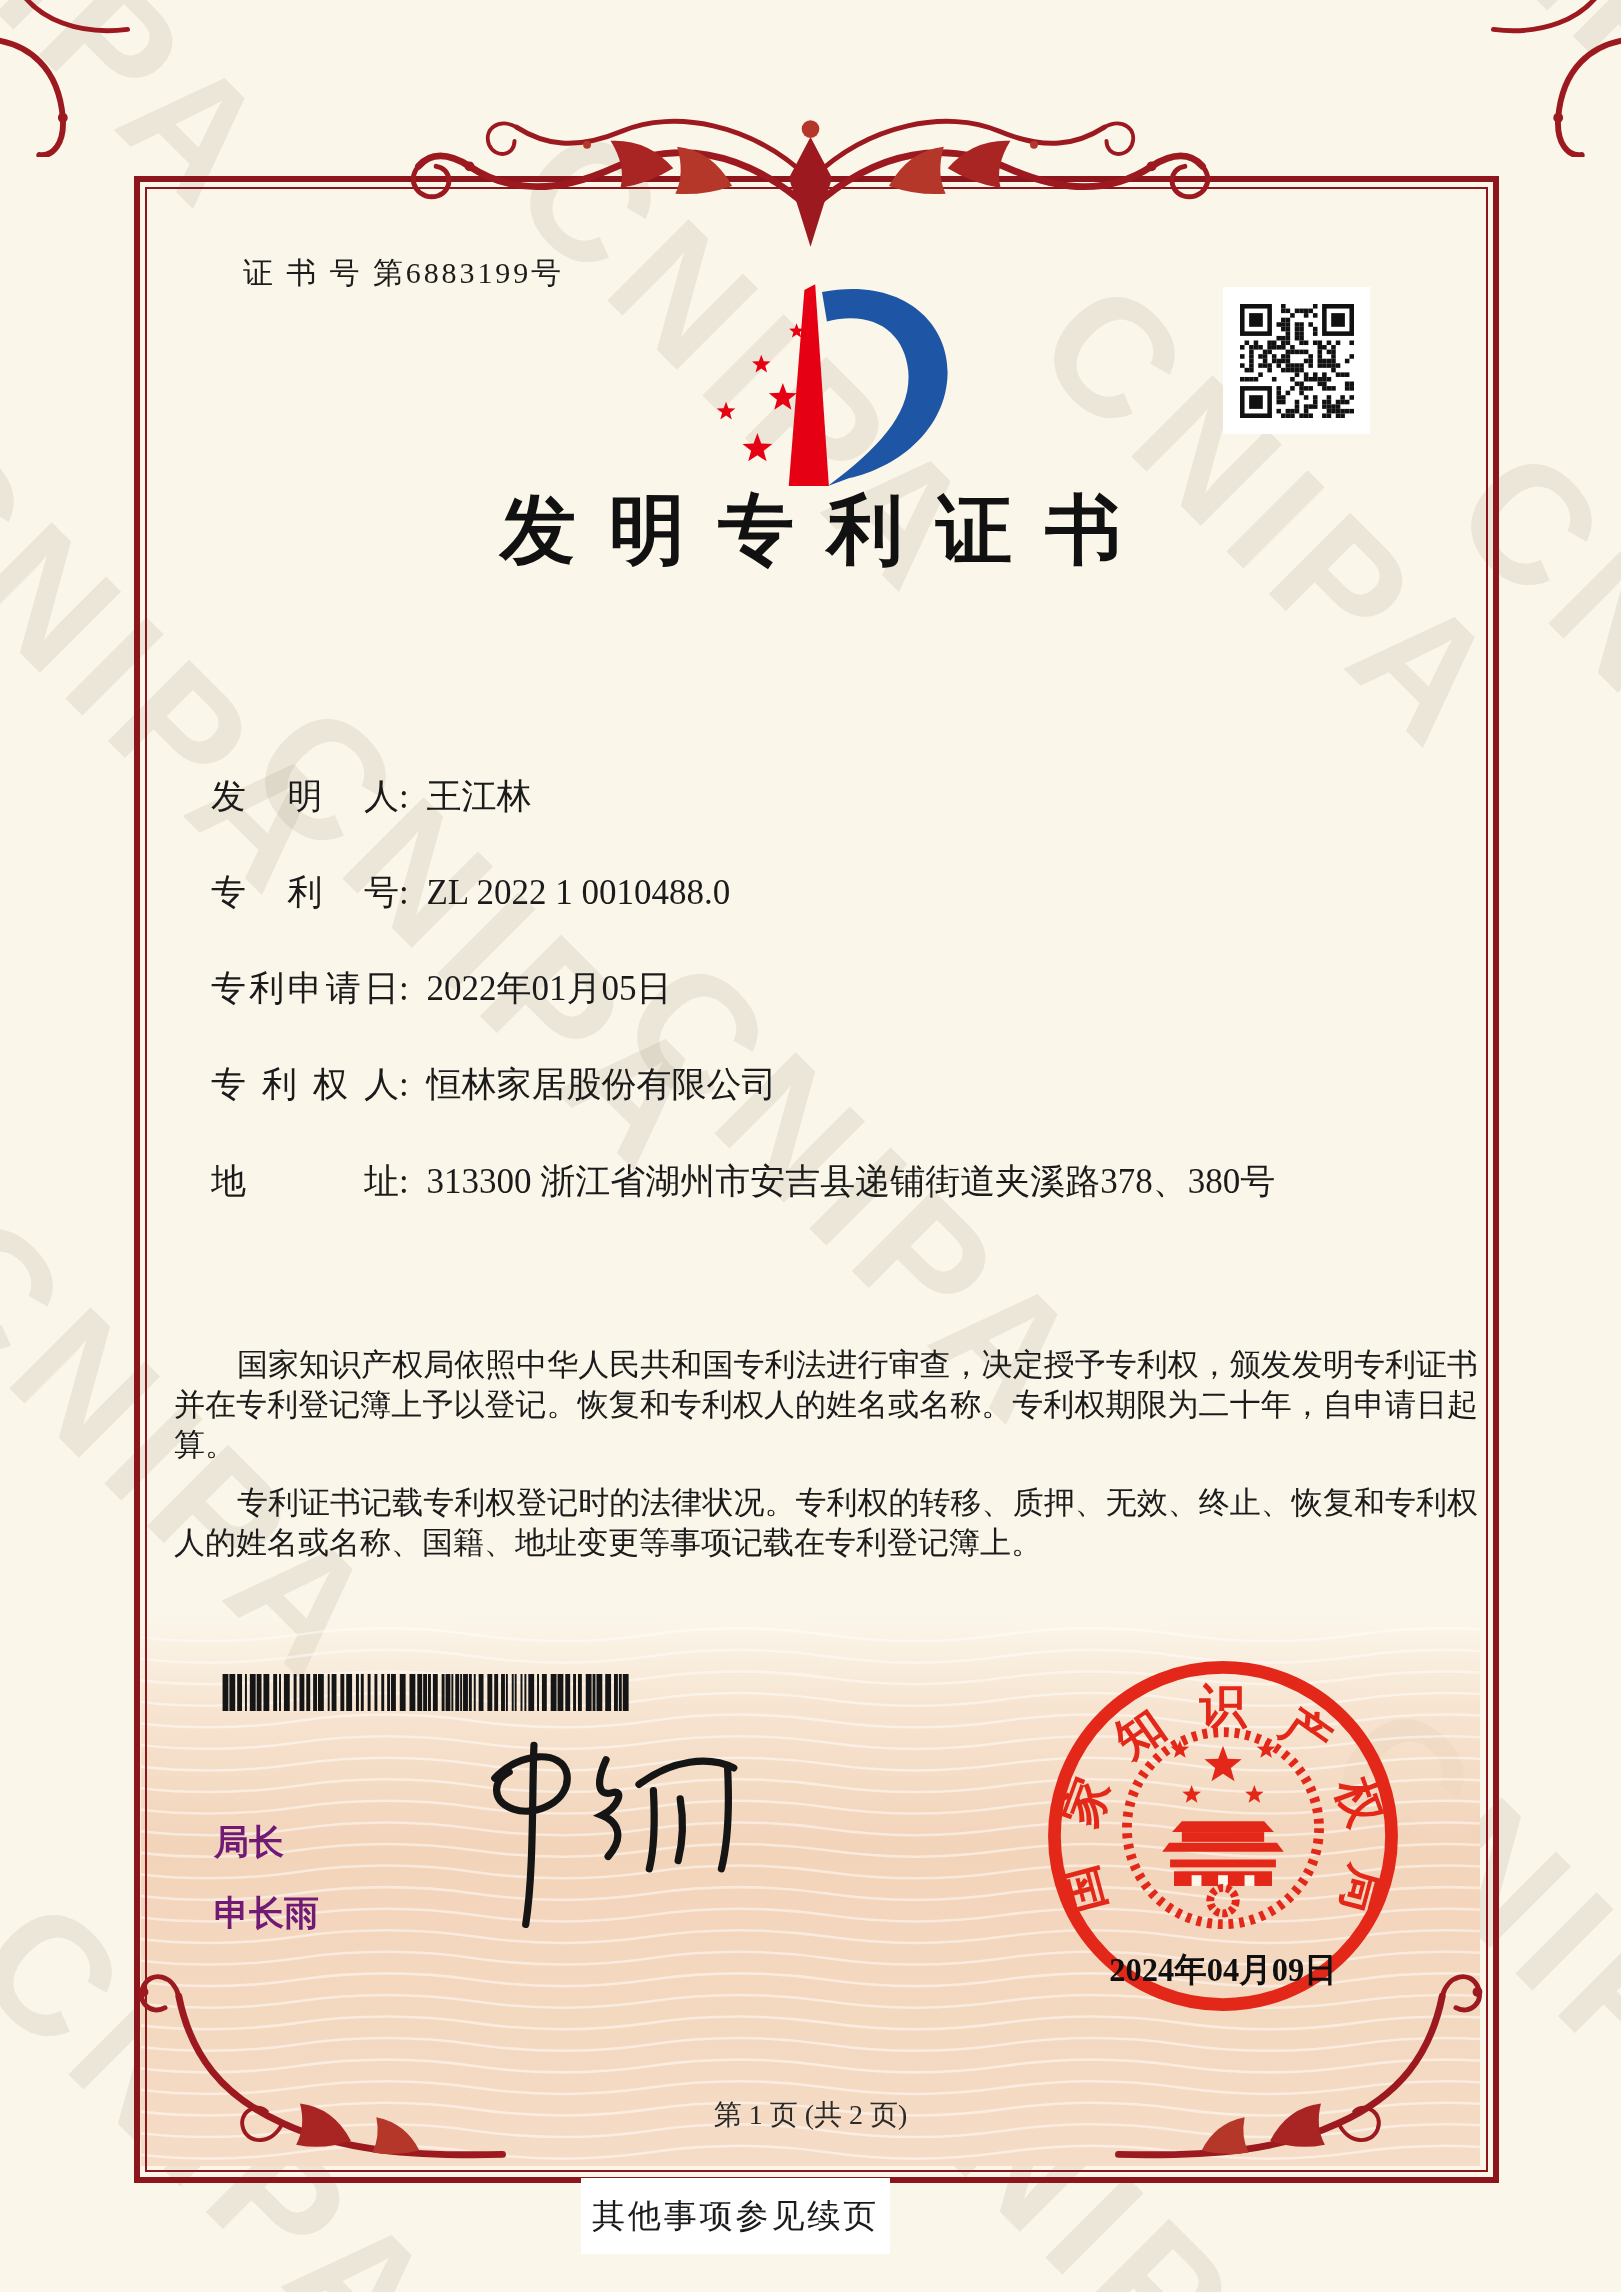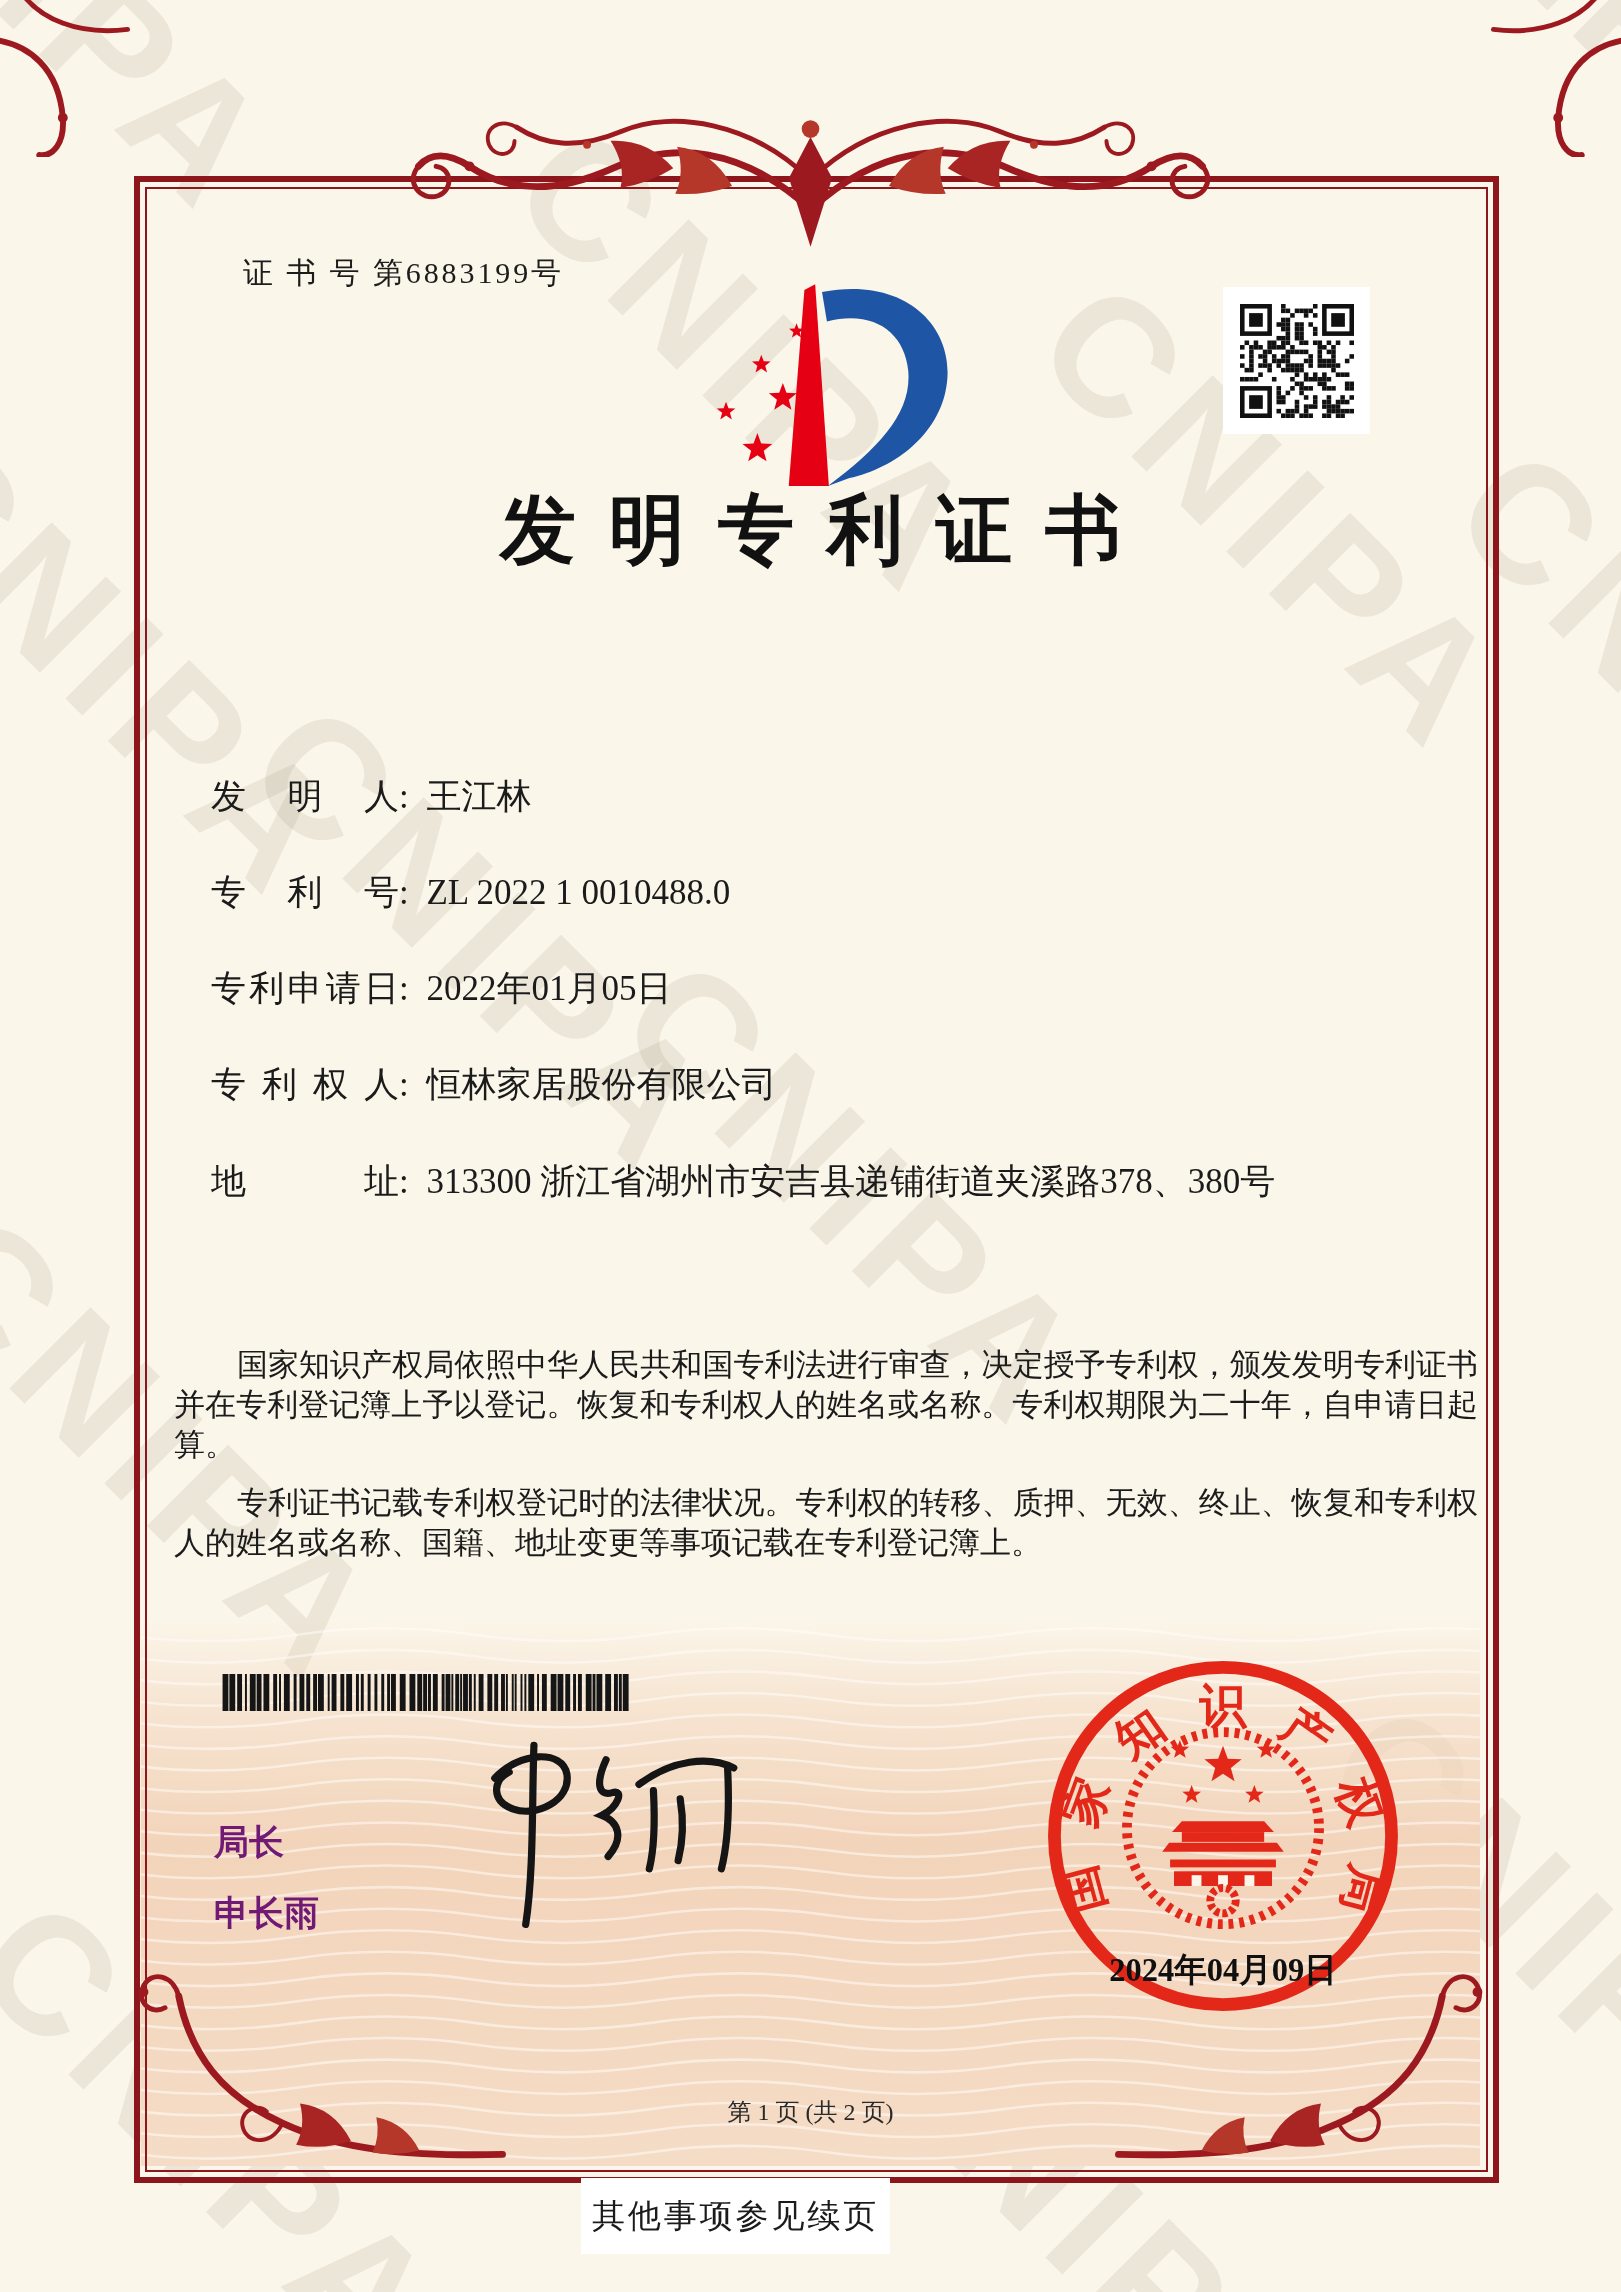--- a/index.html
+++ b/index.html
@@ -45,21 +45,21 @@
   .barcode{position:absolute;left:221px;top:1674px;width:415px;height:37px;z-index:5;}
 
   .sig-label{position:absolute;left:214px;z-index:5;font-family:"Liberation Sans","DejaVu Sans",sans-serif;
       font-weight:700;font-size:35px;color:#701a75;}
   .sig-svg{position:absolute;left:421px;top:1737px;width:333px;height:206px;z-index:5;}
 
   .seal{position:absolute;left:1027px;top:1640px;width:392px;height:392px;z-index:5;}
   .seal text{font-family:"Liberation Serif","DejaVu Serif",serif;}
 
   .footer-page{position:absolute;left:134px;top:2096px;width:1353px;text-align:center;z-index:5;
-      font-size:24px;color:#2a2a2a;}
+      font-size:28px;color:#2a2a2a;}
   .cont-note{position:absolute;left:581px;top:2178px;width:309px;height:76px;background:#ffffff;z-index:5;
       display:flex;align-items:center;justify-content:center;font-size:33px;letter-spacing:2.9px;color:#1b1b1b;}
 </style>
 </head>
 <body>
 
 <div class="page">
 
   <span class="wm" style="left:-245px;top:-118px">CNIPA</span>
   <span class="wm" style="left:1289px;top:-137px">CNIPA</span>

